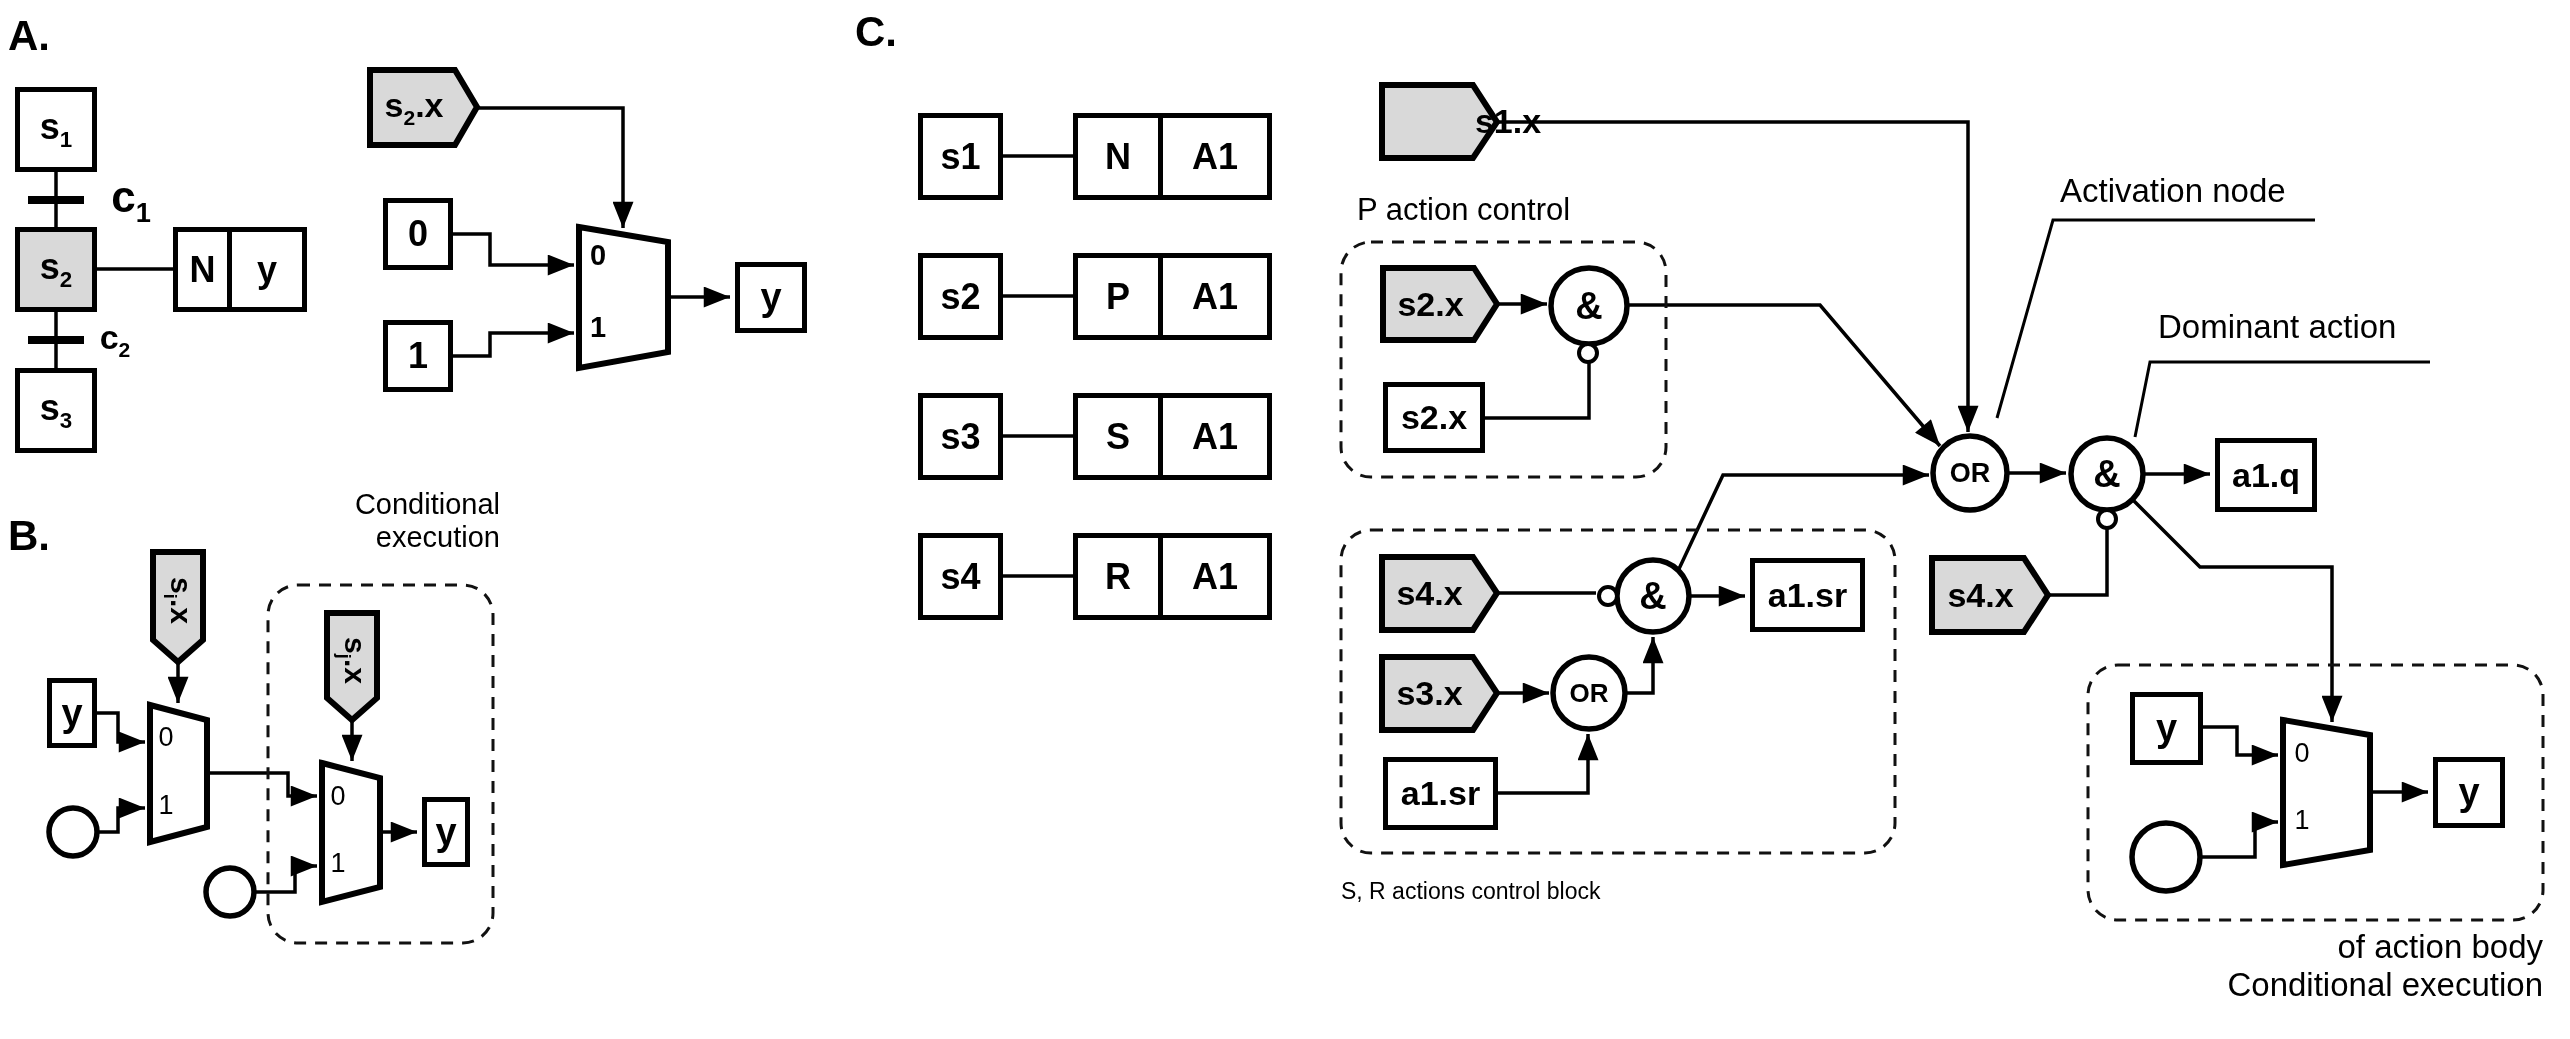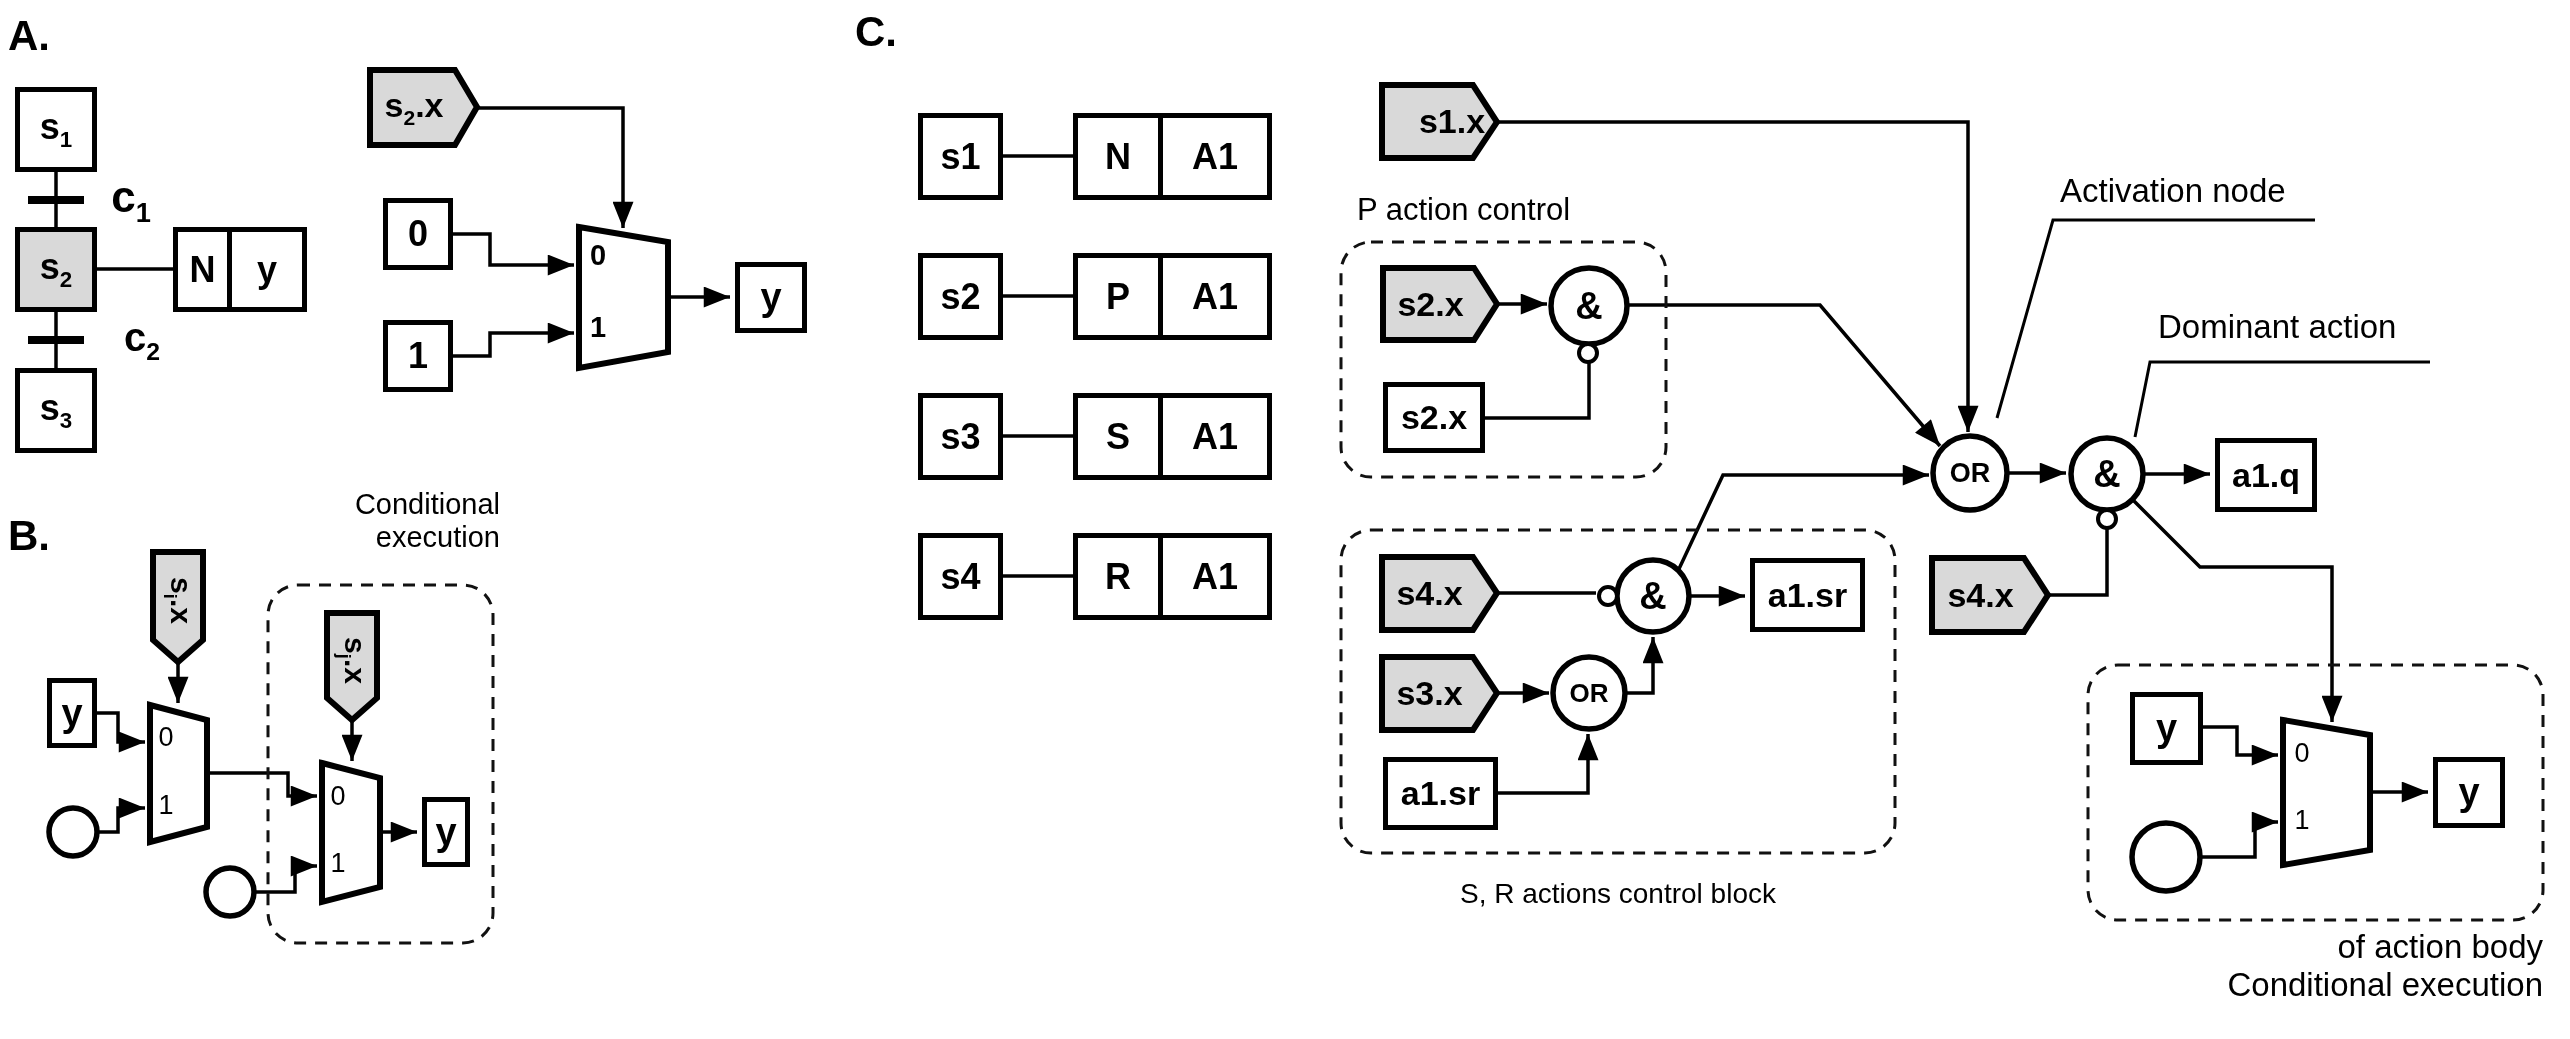--- a/index.html
+++ b/index.html
@@ -131,21 +131,21 @@
 
 <div class="box" style="left:15px;top:87px;width:82px;height:85px;">
   <span><span>s</span><sub>1</sub></span>
 </div>
 <div class="glabel" style="left:96px;top:178px;width:70px;height:44px;font-size:44px;">
   <span><span>c</span><sub>1</sub></span>
 </div>
 <div class="box gray" style="left:15px;top:227px;width:82px;height:85px;">
   <span><span>s</span><sub>2</sub></span>
 </div>
-<div class="glabel" style="left:107px;top:318px;width:70px;height:44px;font-size:40px;">
+<div class="glabel" style="left:80px;top:318px;width:70px;height:44px;font-size:34px;">
   <span><span>c</span><sub>2</sub></span>
 </div>
 <div class="box" style="left:15px;top:368px;width:82px;height:85px;">
   <span><span>s</span><sub>3</sub></span>
 </div>
 
 <div class="box cells" style="left:173px;top:227px;width:134px;height:85px;">
   <div class="cell" style="width:49px;border-right:5px solid #000;">N</div>
   <div class="cell" style="flex:1;">y</div>
 </div>
@@ -201,30 +201,30 @@
 <div class="box cells" style="left:1073px;top:393px;width:199px;height:87px;">
   <div class="cell" style="width:80px;border-right:5px solid #000;">S</div>
   <div class="cell" style="flex:1;">A1</div>
 </div>
 <div class="box" style="left:918px;top:533px;width:85px;height:87px;">s4</div>
 <div class="box cells" style="left:1073px;top:533px;width:199px;height:87px;">
   <div class="cell" style="width:80px;border-right:5px solid #000;">R</div>
   <div class="cell" style="flex:1;">A1</div>
 </div>
 
-<div class="pentlabel" style="left:1404px;top:85px;width:96px;height:73px;">s1.x</div>
+<div class="pentlabel" style="left:1460px;top:85px;width:96px;height:73px;">s1.x</div>
 <div class="ann" style="left:1357px;top:192px;font-size:31px;">P action control</div>
 <div class="pentlabel" style="left:1383px;top:268px;width:95px;height:72px;">s2.x</div>
 <div class="box" style="left:1383px;top:382px;width:102px;height:71px;font-size:34px;">s2.x</div>
 
 <div class="pentlabel" style="left:1382px;top:557px;width:95px;height:73px;">s4.x</div>
 <div class="pentlabel" style="left:1382px;top:657px;width:95px;height:73px;">s3.x</div>
 <div class="box" style="left:1383px;top:757px;width:115px;height:73px;font-size:34px;">a1.sr</div>
 <div class="box" style="left:1750px;top:558px;width:115px;height:74px;font-size:34px;">a1.sr</div>
-<div class="ann" style="left:1341px;top:878px;width:554px;text-align:center;font-size:28px;">S, R actions control block</div>
+<div class="ann" style="left:1341px;top:878px;width:554px;font-size:23px;">S, R actions control block</div>
 
 <div class="pentlabel" style="left:1932px;top:558px;width:97px;height:74px;">s4.x</div>
 
 <div class="glabel" style="left:1551px;top:268px;width:76px;height:76px;font-size:38px;">&amp;</div>
 <div class="glabel" style="left:1617px;top:560px;width:72px;height:72px;font-size:38px;">&amp;</div>
 <div class="glabel" style="left:1553px;top:657px;width:72px;height:72px;font-size:26px;">OR</div>
 <div class="glabel" style="left:1933px;top:436px;width:74px;height:74px;font-size:27px;">OR</div>
 <div class="glabel" style="left:2071px;top:438px;width:72px;height:72px;font-size:38px;">&amp;</div>
 
 <div class="box" style="left:2215px;top:438px;width:102px;height:74px;font-size:34px;">a1.q</div>

